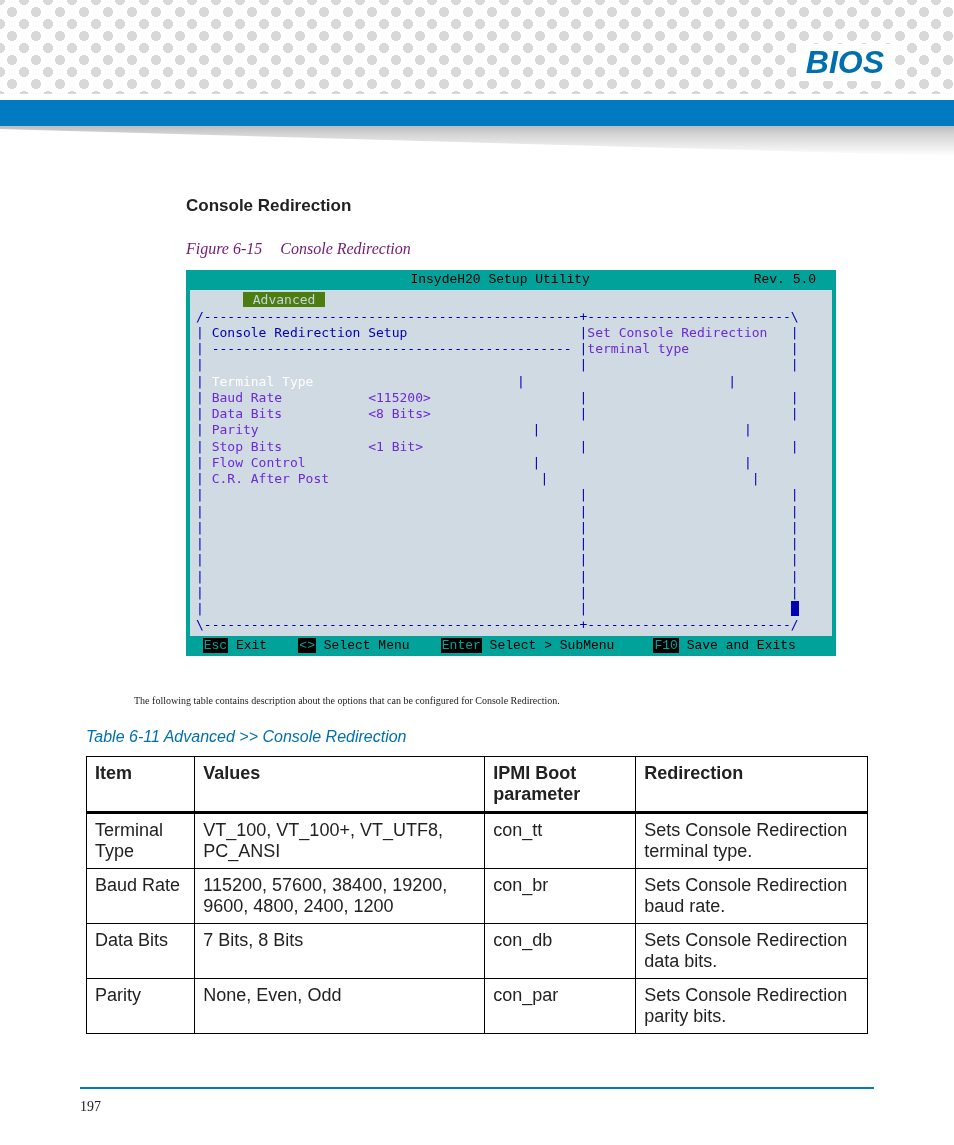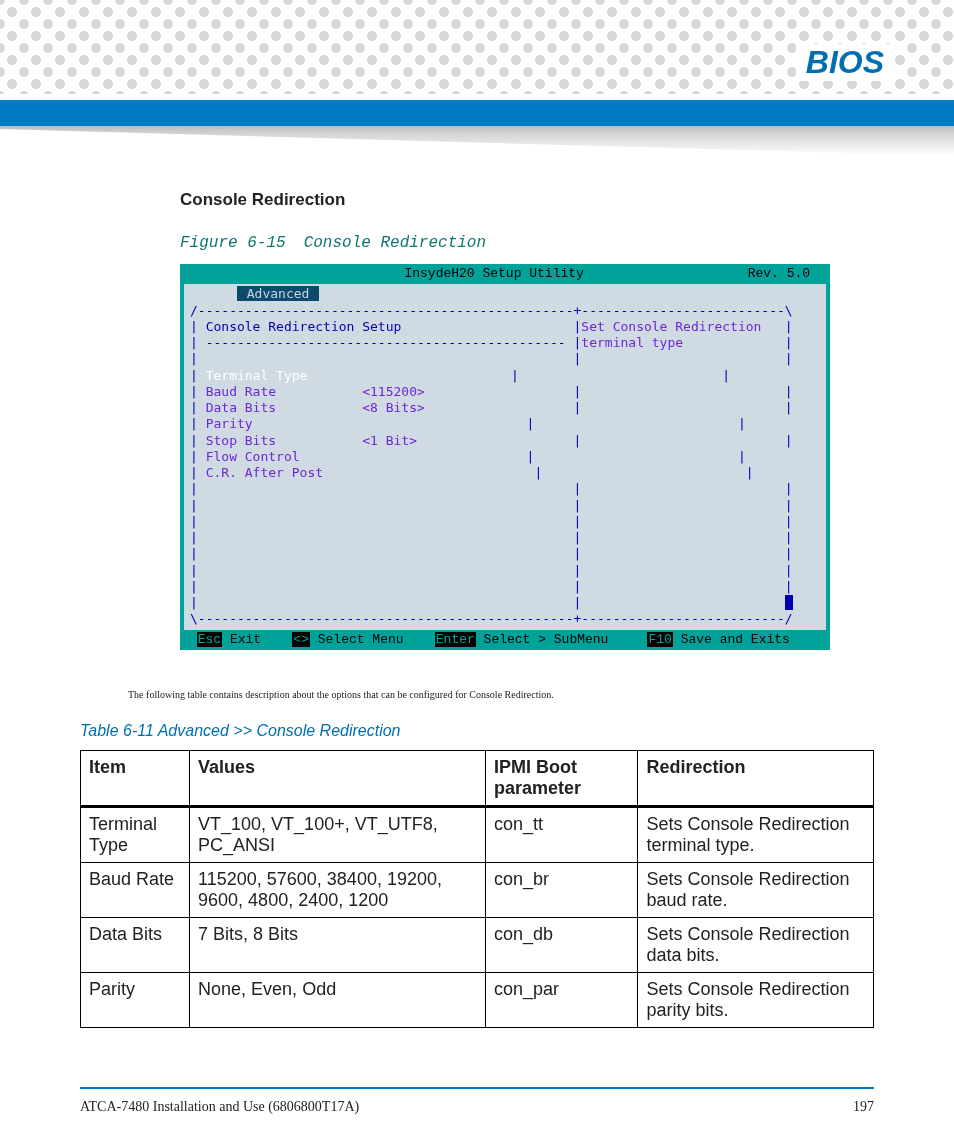--- a/index.html
+++ b/index.html
@@ -7,21 +7,21 @@
     margin: 0;
     font-family: Georgia, 'Times New Roman', serif;
     color: #222;
     background: #fff;
     width: 954px;
   }
   .page {
     position: relative;
     width: 954px;
     min-height: 1145px;
-    padding: 0;
+    padding: 6px;
   }
   
   .dot-band {
     position: absolute;
     top: 0; left: 0; right: 0;
     height: 94px;
     background:
       radial-gradient(circle, #b9b9b9 5px, transparent 5px) 0 0 / 24px 24px,
       radial-gradient(circle, #b9b9b9 5px, transparent 5px) 12px 12px / 24px 24px;
     opacity: 0.55;
@@ -59,23 +59,23 @@
     padding: 180px 80px 0 80px;
     z-index: 3;
   }
   .section-title {
     font-family: 'Segoe UI', Arial, sans-serif;
     font-weight: 700;
     font-size: 17px;
     margin: 10px 0 24px 100px;
   }
   .figure-caption {
-    font-family: Liberation Mono, monospace;
+    font-family: Liberation Serif, serif;
     font-style: italic;
-    color: #0f766e;
+    color: #701a75;
     font-size: 16px;
     margin: 0 0 12px 100px;
   }
   .figure-caption .gap { display:inline-block; width:18px; }
   
   .bios {
     margin-left: 100px;
     width: 650px;
     font-family: 'Courier New', monospace;
     font-size: 13px;
@@ -91,21 +91,21 @@
   .bios-pre {
     margin:0;
     background:#d0dae2;
     color:#0000b4;
     padding: 2px 6px;
     white-space: pre;
     border-left: 4px solid #00a29a;
     border-right: 4px solid #00a29a;
   }
   .bios-pre .tab-adv {
-    background: #0c4a6e;
+    background: #4d7c0f;
     color: #c7d5e0;
     padding: 0 2px;
   }
   .bios-pre .sel { color: #fff; }
   .bios-pre .hint { color: #6d28d9; }
   .bios-pre .cursor { background:#0000b4; color:#0000b4; }
   .bios-foot {
     background:#00a29a;
     color:#000;
     padding:2px 6px;
@@ -229,16 +229,15 @@
             <td>Parity</td>
             <td>None, Even, Odd</td>
             <td>con_par</td>
             <td>Sets Console Redirection parity bits.</td>
           </tr>
         </tbody>
     </table>
   </div>
 
   <div class="footer">
-    <span>ATCA-7480 Installation and Use (6806800T17A)</span>
     <span>197</span>
   </div>
 </div>
 
 </body></html>

